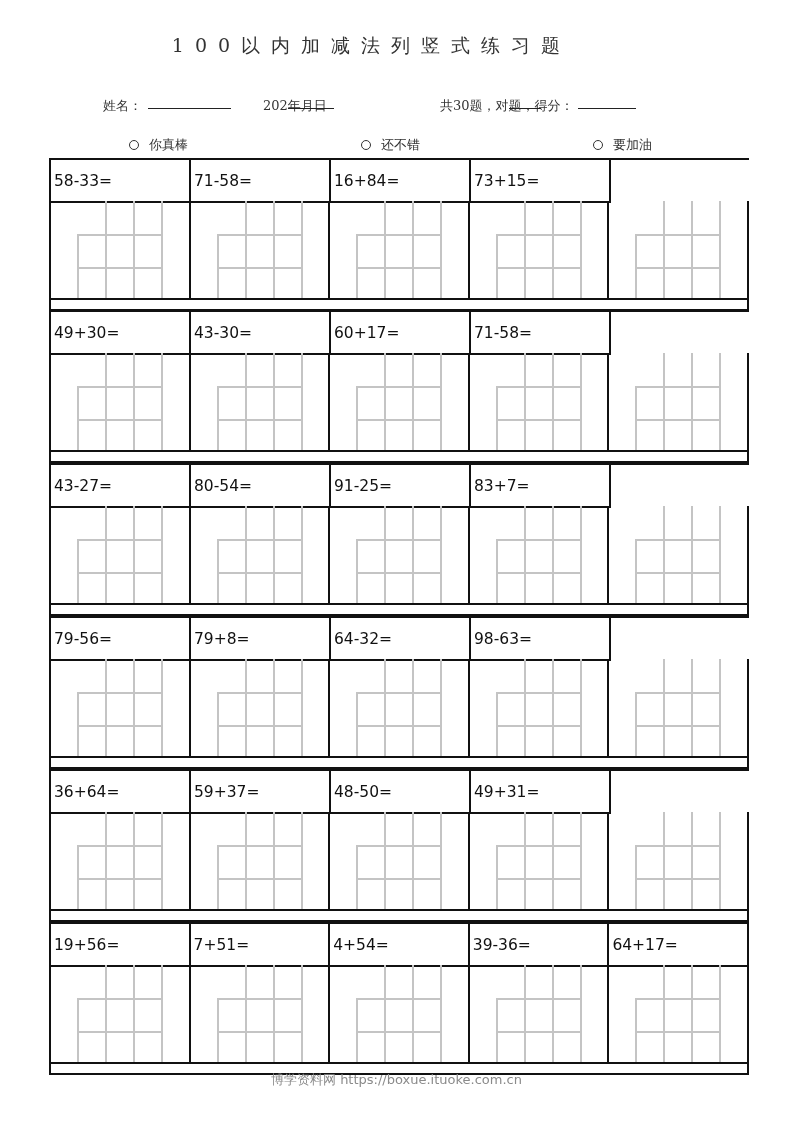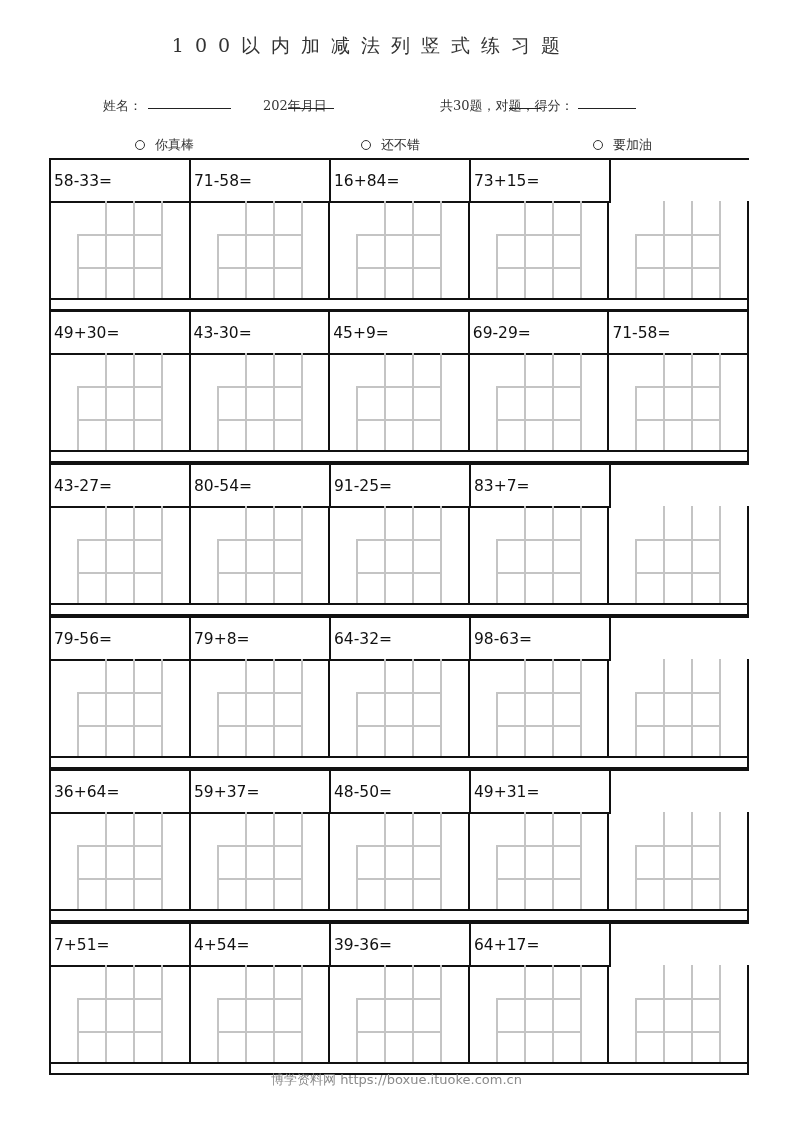--- a/index.html
+++ b/index.html
@@ -48,21 +48,21 @@
   </span>
   <span style="left:263px;">
     <span style="position:static">202</span><span class="blank" style="width:16px;"></span><span style="position:static">年</span><span class="blank" style="width:20px;"></span><span style="position:static">月</span><span class="blank" style="width:20px;"></span><span style="position:static">日</span>
   </span>
   <span style="left:440px;">
     <span style="position:static">共30题，对</span><span class="blank" style="width:32px;"></span><span style="position:static">题，得分：</span><span class="blank" style="width:58px; margin-left:4px;"></span>
   </span>
 </div>
 
 <div class="ratings">
-  <div class="rating" style="left:135px;justify-content:center;">
+  <div class="rating" style="left:129px;justify-content:center;">
     <span class="circle"></span>
     <span>你真棒</span>
   </div>
   <div class="rating" style="left:361px;">
     <span class="circle"></span>
     <span>还不错</span>
   </div>
   <div class="rating" style="left:593px;">
     <span class="circle"></span>
     <span>要加油</span>
@@ -118,22 +118,21 @@
           <div class="g" style="left: 26px; top: 33px; width: 86px; height: 2px;"></div>
           <div class="g" style="left: 26px; top: 66px; width: 86px; height: 2px;"></div>
         </div>
       </div>
       <div class="gap-row"></div>
     </div>
     <div class="row-block" style="top: 152px;">
       <div class="header-row">
         <div class="hcell">49+30=</div>
         <div class="hcell">43-30=</div>
-        <div class="hcell">45+9=</div>
-        <div class="hcell">69-29=</div>
+        <div class="hcell">60+17=</div>
         <div class="hcell">71-58=</div>
       </div>
       <div class="answer-row">
         <div class="acell">
           <div class="g" style="left: 54px; top: 0px; width: 2px; height: 97px;"></div>
           <div class="g" style="left: 82px; top: 0px; width: 2px; height: 97px;"></div>
           <div class="g" style="left: 110px; top: 0px; width: 2px; height: 97px;"></div>
           <div class="g" style="left: 26px; top: 33px; width: 2px; height: 64px;"></div>
           <div class="g" style="left: 26px; top: 33px; width: 86px; height: 2px;"></div>
           <div class="g" style="left: 26px; top: 66px; width: 86px; height: 2px;"></div>
@@ -321,20 +320,21 @@
           <div class="g" style="left: 110px; top: 0px; width: 2px; height: 97px;"></div>
           <div class="g" style="left: 26px; top: 33px; width: 2px; height: 64px;"></div>
           <div class="g" style="left: 26px; top: 33px; width: 86px; height: 2px;"></div>
           <div class="g" style="left: 26px; top: 66px; width: 86px; height: 2px;"></div>
         </div>
       </div>
       <div class="gap-row"></div>
     </div>
     <div class="row-block" style="top: 764px;">
       <div class="header-row">
+        <div class="hcell">19+56=</div>
         <div class="hcell">7+51=</div>
         <div class="hcell">4+54=</div>
         <div class="hcell">39-36=</div>
         <div class="hcell">64+17=</div>
       </div>
       <div class="answer-row">
         <div class="acell">
           <div class="g" style="left: 54px; top: 0px; width: 2px; height: 97px;"></div>
           <div class="g" style="left: 82px; top: 0px; width: 2px; height: 97px;"></div>
           <div class="g" style="left: 110px; top: 0px; width: 2px; height: 97px;"></div>

